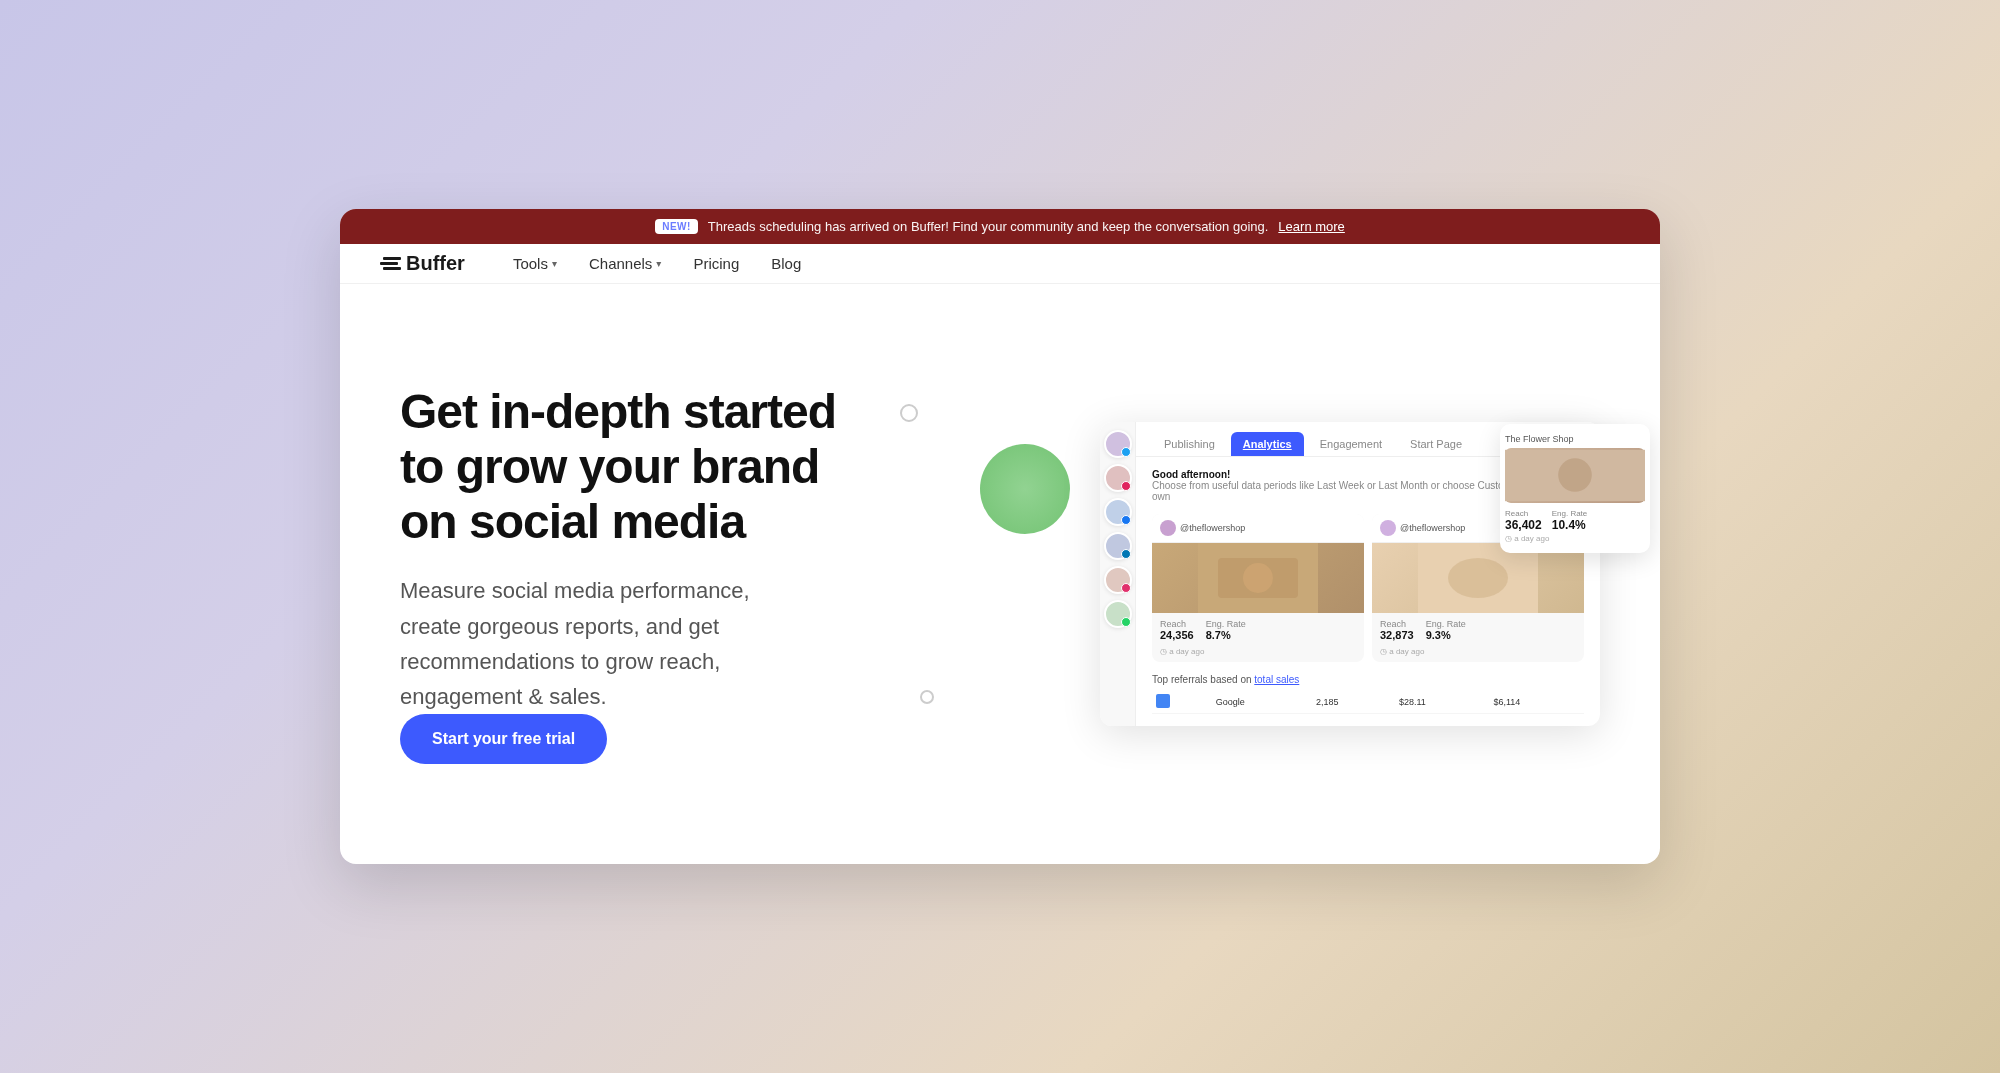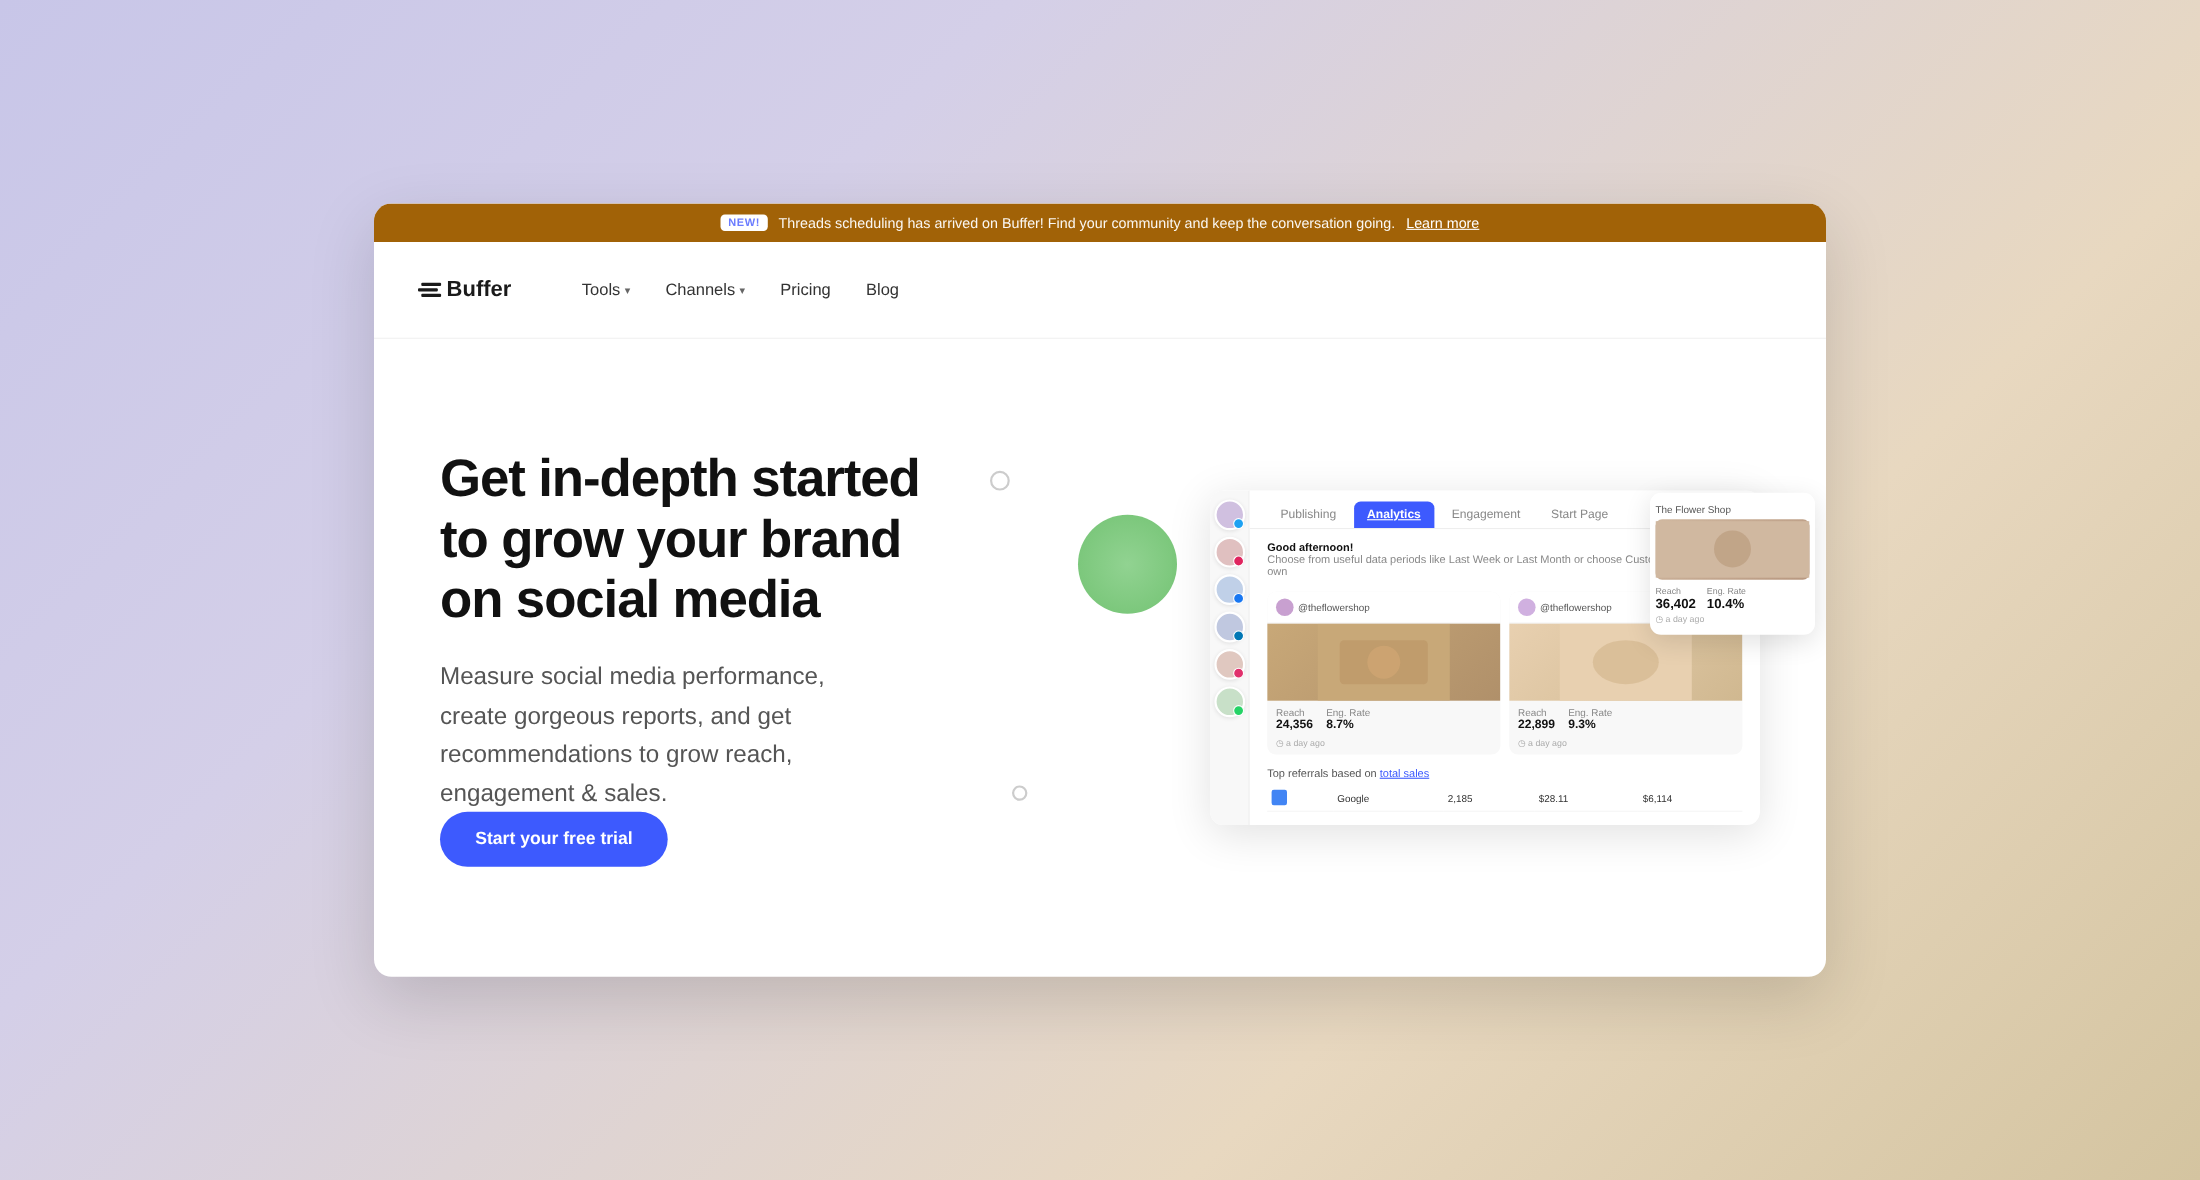--- a/index.html
+++ b/index.html
@@ -16,21 +16,21 @@
     .window {
       width: 1320px;
       background: #fff;
       border-radius: 16px;
       overflow: hidden;
       box-shadow: 0 20px 60px rgba(0,0,0,0.15);
       position: relative;
     }
     
     .announcement-bar {
-      background: #a16207;
+      background: #7f1d1d;
       padding: 10px 24px;
       display: flex;
       align-items: center;
       justify-content: center;
       gap: 10px;
       color: #fff;
       font-size: 13px;
     }
     .new-badge {
       background: #fff;
@@ -51,24 +51,23 @@
       font-size: 13px;
       text-decoration: underline;
       cursor: pointer;
       font-weight: 500;
     }
 
     
     .navbar {
       display: flex;
       align-items: center;
-      padding: 32px 40px;
+      padding: 8px 40px;
       background: #fff;
       border-bottom: 1px solid #f0f0f0;
-      gap: 16px;
     }
     .logo {
       display: flex;
       align-items: center;
       gap: 8px;
       font-size: 20px;
       font-weight: 700;
       color: #1a1a1a;
       text-decoration: none;
       margin-right: 48px;
@@ -580,21 +579,21 @@
                   </div>
                   <div class="img-food">
                     <svg width="100%" height="100%" viewBox="0 0 120 70">
                         <rect width="120" height="70" fill="#e8d0b0"></rect>
                         <ellipse cx="60" cy="35" rx="30" ry="20" fill="#d4b890" opacity="0.7"></ellipse>
                       </svg>
                   </div>
                   <div class="post-card-stats">
                     <div class="stat-item">
                       <div class="stat-label">Reach</div>
-                      <div class="stat-val">22,899</div>
+                      <div class="stat-val">32,873</div>
                     </div>
                     <div class="stat-item">
                       <div class="stat-label">Eng. Rate</div>
                       <div class="stat-val">9.3%</div>
                     </div>
                   </div>
                   <div style="padding:0 8px 6px; font-size:8px; color:#aaa;">
                     ◷ <span>a day ago</span>
                   </div>
                 </div>

